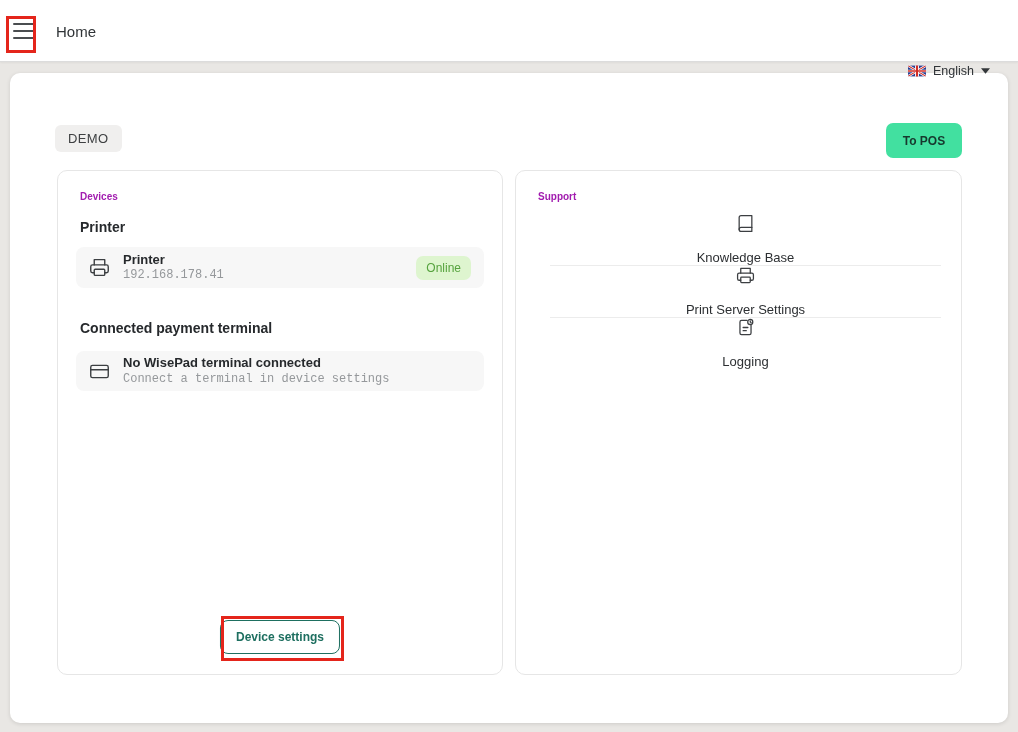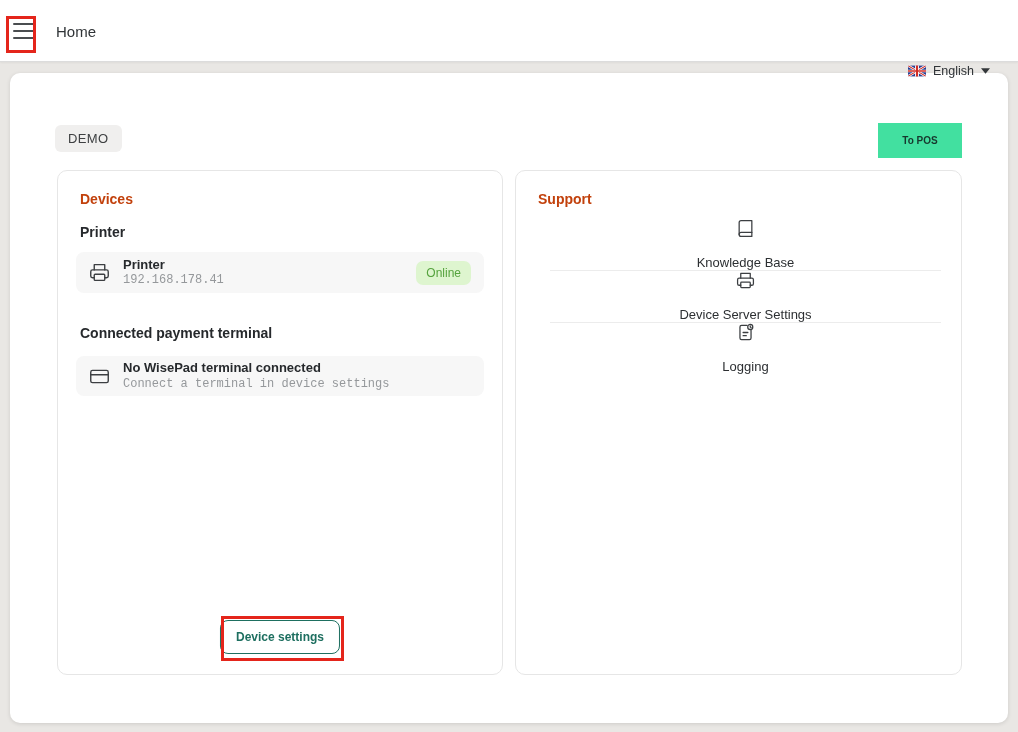--- a/index.html
+++ b/index.html
@@ -20,31 +20,31 @@
           display:flex; align-items:center; gap:7px; background:none; border:none; cursor:pointer;margin-top:40px; }
   .lang-flag { width:18px; height:12px; border-radius:2px; overflow:hidden; display:block; }
   .lang-label { font-size:12.5px; color:#2f3337; }
   .caret-down { width:9px; height:6px; display:block; }
 
   
   .card { position:absolute; left:10px; top:73px; width:998px; height:650px; background:#fff;
           border-radius:10px; box-shadow:0 1px 4px rgba(0,0,0,.12); }
   .demo-badge { position:absolute; left:45px; top:52px; background:#f0efee; color:#3e4042;
                 font-size:13px; font-weight:500; letter-spacing:.4px; padding:6px 13px; border-radius:6px; }
-  .to-pos { position:absolute; right:46px; top:50px; width:84px; height:35px;
+  .to-pos { position:absolute; right:46px; top:50px; width:76px; height:35px;
             background:var(--accent-green,#42e0a0); color:var(--accent-green-text,#17382e);
-            font-size:10px; font-weight:700; border:none; border-radius:0; cursor:pointer;
+            font-size:12px; font-weight:700; border:none; border-radius:7px; cursor:pointer;
             font-family:inherit; }
 
   
   .panel { position:absolute; top:97px; height:505px; background:#fff;
            border:1px solid #e6e6e6; border-radius:10px; }
   .panel-devices { left:47px;  width:446px; }
   .panel-support { left:505px; width:447px; }
-  .panel-title { font-size:14px; font-weight:700; color:#c2410c; margin:20px 22px 12px; }
+  .panel-title { font-size:10px; font-weight:700; color:#a21caf; margin:20px 22px 12px; }
 
   
   .section-title { font-size:14px; font-weight:600; color:#26292c; margin:17px 22px 0; }
   .device-row { margin:12px 18px 0; background:#f7f7f7; border-radius:8px;
                 display:flex; align-items:center; gap:13px; padding:0 13px; }
   .row-printer { height:41px; }
   .row-terminal { height:40px; margin-top:15px; }
   .device-icon { width:21px; height:21px; flex:0 0 auto; display:block; }
   .device-icon svg { width:21px; height:21px; display:block; }
   .device-texts { display:flex; flex-direction:column; justify-content:center; line-height:1.25; }
@@ -165,21 +165,21 @@
 
 
   <div class="support-row">
     <span class="support-icon">
               <svg class="icon-stroke" viewBox="0 0 24 24">
     <path d="M6 9V3h12v6"></path>
     <path d="M6 18H4a2 2 0 0 1-2-2v-5a2 2 0 0 1 2-2h16a2 2 0 0 1 2 2v5a2 2 0 0 1-2 2h-2"></path>
     <rect x="6" y="14" width="12" height="7" rx="1"></rect>
   </svg>
             </span>
-    <span class="support-label">Device Server Settings</span>
+    <span class="support-label">Print Server Settings</span>
     <svg class="chevron-right" viewBox="0 0 24 24" fill="none" stroke="#a3a6a9" stroke-width="2" stroke-linecap="round" stroke-linejoin="round">
       <polyline points="9 5 16 12 9 19"></polyline>
     </svg>
   </div>
 
   <div class="support-row">
     <span class="support-icon">
               <svg class="icon-stroke" viewBox="0 0 24 24">
     <path d="M14 3H7a2 2 0 0 0-2 2v14a2 2 0 0 0 2 2h10a2 2 0 0 0 2-2v-10"></path>
     <line x1="9" y1="12" x2="15" y2="12"></line>

